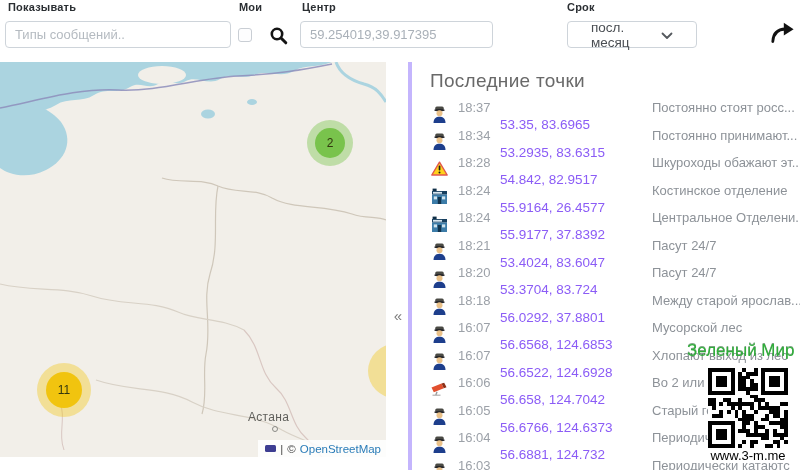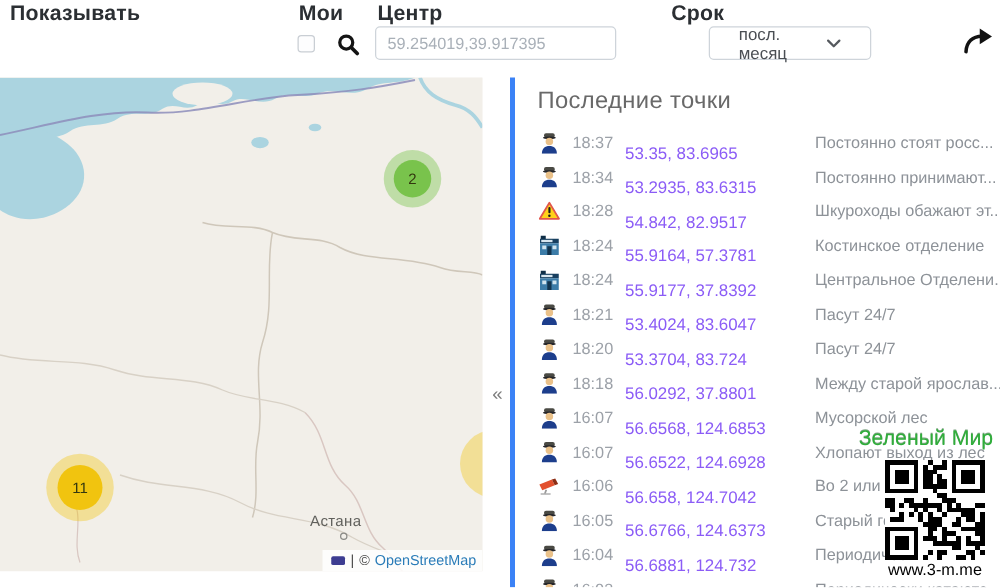--- a/index.html
+++ b/index.html
@@ -2,25 +2,25 @@
 <html><head>
 <meta charset="utf-8">
 <style>
   * { margin:0; padding:0; box-sizing:border-box; }
   html,body { background:#fff; }
   body { font-family:"Liberation Sans","DejaVu Sans",sans-serif; }
   .screen { position:relative; width:800px; height:470px; background:#fff; overflow:hidden; }
 
   
   .toolbar { position:absolute; left:0; top:0; width:800px; height:58px; background:#fff; z-index:20; }
-  .tb-label { position:absolute; top:1px; font-size:17px; font-weight:600; color:#2b2f33; letter-spacing:.2px; }
+  .tb-label { position:absolute; top:1px; font-size:11px; font-weight:600; color:#2b2f33; letter-spacing:.2px; }
   .lbl-show   { left:8px; }
   .lbl-mine   { left:239px; }
   .lbl-center { left:302px; }
-  .lbl-period { left:537px; }
+  .lbl-period { left:567px; }
   .tb-input { position:absolute; top:21px; height:27px; border:1px solid #ced4da; border-radius:4px;
               font-size:13px; padding:0 9px; color:#a9b0b8; outline:none; font-family:inherit; }
   .tb-input::placeholder { color:#b4bac0; }
   .inp-types  { left:5px;   width:226px; }
   .inp-center { left:300px; width:193px; }
   .tb-checkbox { position:absolute; left:238px; top:28px; width:14px; height:14px; accent-color:#fff;
                  border:1px solid #c9ced4; border-radius:3px; appearance:none; background:#fdfdfe; cursor:pointer; }
   .btn-search { position:absolute; left:266px; top:25px; width:24px; height:24px; border:none; background:transparent;
                 cursor:pointer; display:flex; align-items:center; justify-content:center; }
   .tb-select { position:absolute; left:567px; top:21px; width:130px; height:27px; border:1px solid #ced4da;
@@ -46,43 +46,44 @@
                  display:flex; align-items:center; gap:4px; padding:0 5px 0 7px; font-size:11.5px; color:#4a4a4a; }
   .attr-flag { width:11px; height:7px; background:#3d3d91; border-radius:1.5px; }
   .attr-link { color:#2a7cb8; text-decoration:none; cursor:pointer; }
 
   
   .collapse { position:absolute; left:388px; top:300px; width:20px; height:30px; display:flex; align-items:center;
               justify-content:center; color:#7d7d7d; font-size:15px; cursor:pointer; z-index:15; }
 
   
   .panel { position:absolute; left:408px; top:62px; width:392px; height:408px; background:#fff;
-           border-left:4px solid #3b82f6; overflow:hidden; z-index:10; }
+           border-left:4px solid #c4b5fd; overflow:hidden; z-index:10; }
   .panel-title { margin:8px 0 8px 18px; font-size:19px; color:#696969; letter-spacing:.3px; }
   .points-list { margin-top:4px; }
-  .row { display:flex; align-items:center; height:27.5px; padding-left:16px; cursor:pointer; }
+  .row { display:flex; height:27.5px; padding-left:16px; cursor:pointer; }
   .ric { width:22px; display:flex; justify-content:center; align-items:center; margin-right:8px; flex:none; }
   .rtime { width:38px; font-size:13px; color:#9ca1a8; flex:none; margin-right:4px; }
   .rcoords { width:152px; font-size:13.5px; color:#8b5cf6; flex:none;margin-top:17px; }
   .rdesc { flex:1; font-size:13px; color:#8d9298; white-space:nowrap; overflow:hidden; padding-right:16px; }
 
   
   .wm-title { position:absolute; left:687px; top:341px; font-size:17px; font-weight:500; color:#2fae3a;
               text-shadow:0 -1px 0 rgba(24,90,32,.55); z-index:30; }
   .qr { position:absolute; left:708px; top:368px; width:80px; height:80px; z-index:30; }
   .wm-url { position:absolute; left:700px; top:448px; width:96px; text-align:center; font-size:13px;
             color:#000000; z-index:30; }
 </style>
 </head>
 <body>
 
 <div class="screen">
 
   <div class="toolbar">
     <span class="tb-label lbl-show">Показывать</span>
+    <input class="tb-input inp-types" type="text" placeholder="Типы сообщений.." style="">
     <span class="tb-label lbl-mine">Мои</span>
     <input class="tb-checkbox" type="checkbox" style="">
     <button class="btn-search">
       <span>
         <svg width="19" height="19" viewBox="0 0 19 19">
           <circle cx="8" cy="8" r="5.2" fill="none" stroke="#141414" stroke-width="2.6"></circle>
           <line x1="12" y1="12" x2="16.8" y2="16.8" stroke="#141414" stroke-width="3" stroke-linecap="round"></line>
         </svg>
       </span>
     </button>
@@ -200,21 +201,21 @@
               <rect x="1.6" y="0.6" width="4" height="2.6" fill="#0e2e46"></rect>
               <rect x="1" y="3" width="15" height="3.6" fill="#173f5f"></rect>
               <rect x="2" y="3.9" width="9" height="1.8" fill="#d8e6ef"></rect>
               <rect x="1" y="6.6" width="15" height="9.4" fill="#3c7ca8"></rect>
               <rect x="2.8" y="8.4" width="3.2" height="3" fill="#cfe3ee"></rect>
               <rect x="11" y="8.4" width="3.2" height="3" fill="#cfe3ee"></rect>
               <rect x="6.8" y="9" width="3.4" height="7" fill="#12344e"></rect>
             </svg>
           </span>
       <span class="rtime">18:24</span>
-      <span class="rcoords">55.9164, 57.3781</span>
+      <span class="rcoords">55.9164, 26.4577</span>
       <span class="rdesc">Костинское отделение</span>
     </div>
 
     <div class="row">
       <span class="ric">
             <svg width="17" height="16" viewBox="0 0 17 16">
               <rect x="1.6" y="0.6" width="4" height="2.6" fill="#0e2e46"></rect>
               <rect x="1" y="3" width="15" height="3.6" fill="#173f5f"></rect>
               <rect x="2" y="3.9" width="9" height="1.8" fill="#d8e6ef"></rect>
               <rect x="1" y="6.6" width="15" height="9.4" fill="#3c7ca8"></rect>

